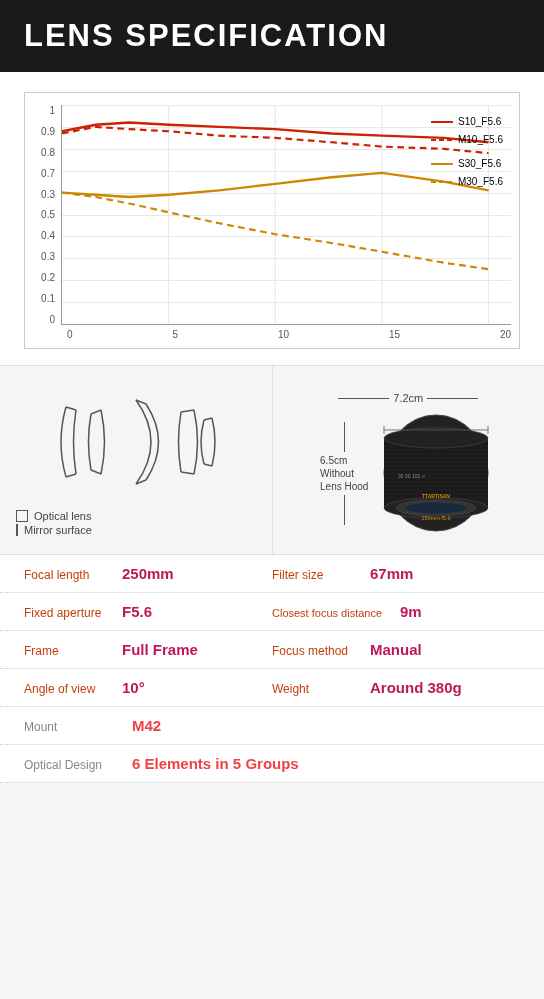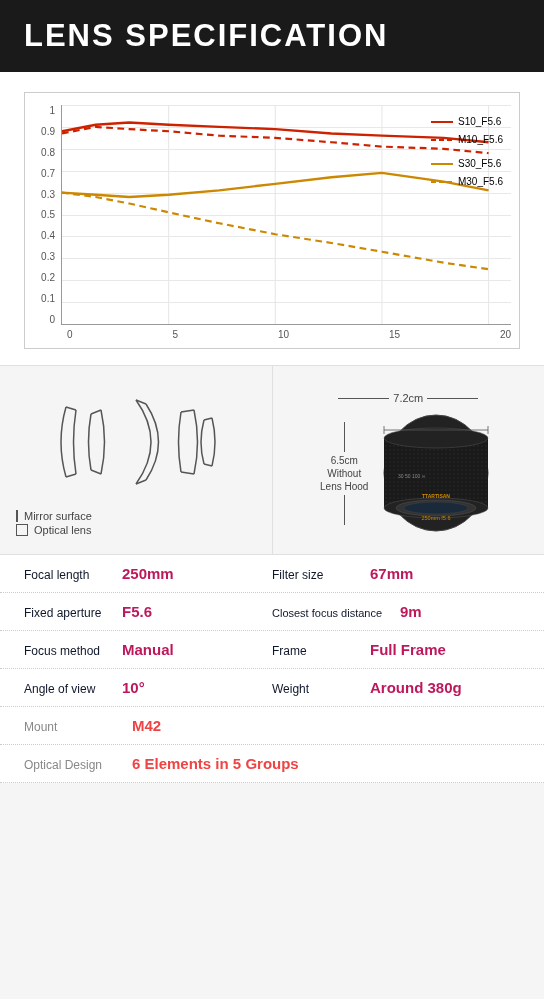--- a/index.html
+++ b/index.html
@@ -149,21 +149,21 @@
       padding: 10px 24px;
     }
     .spec-half {
       flex: 1;
       display: flex;
       align-items: baseline;
       gap: 8px;
     }
     .spec-label {
       font-size: 12px;
-      color: #0f172a;
+      color: #c2410c;
       min-width: 90px;
       flex-shrink: 0;
     }
     .spec-value {
       font-size: 15px;
       font-weight: 700;
       color: #be185d;
     }
     .spec-row-full {
       display: flex;
@@ -297,43 +297,43 @@
         <line x1="145" y1="90" x2="158" y2="92" stroke="#555" stroke-width="1.5"></line>
 
         <path d="M168,38 Q162,60 168,82" fill="none" stroke="#555" stroke-width="1.5"></path>
         <path d="M176,36 Q182,60 176,84" fill="none" stroke="#555" stroke-width="1.5"></path>
         <line x1="168" y1="38" x2="176" y2="36" stroke="#555" stroke-width="1.5"></line>
         <line x1="168" y1="82" x2="176" y2="84" stroke="#555" stroke-width="1.5"></line>
       </svg>
     </div>
     <div class="diagram-legend">
       <div class="diagram-legend-item">
+        <div class="legend-rect"></div>
+        <span>Optical lens</span>
+      </div>
+      <div class="diagram-legend-item">
         <div class="legend-bar"></div>
         <span>Mirror surface</span>
-      </div>
-      <div class="diagram-legend-item">
-        <div class="legend-rect"></div>
-        <span>Optical lens</span>
       </div>
     </div>
   </div>
 
   <div class="camera-diagram">
 
     <div style="display:flex;align-items:center;gap:4px;width:140px;margin-bottom:4px;margin-top:10px;">
       <div style="flex:1;height:1px;background:#555;"></div>
       <span style="font-size:11px;color:#444;white-space:nowrap;">7.2cm</span>
       <div style="flex:1;height:1px;background:#555;"></div>
     </div>
 
     <div style="display:flex;align-items:center;gap:8px;">
 
       <div style="display:flex;flex-direction:column;align-items:center;">
         <div style="width:1px;height:30px;background:#555;"></div>
-        <div style="font-size:10px;color:#444;text-align:center;line-height:1.3;margin:2px 0;">
+        <div style="font-size:10px;color:#444;text-align:left;line-height:1.3;margin:2px 0;">
           <span>6.5cm</span><br>
           <span>Without</span><br>
           <span>Lens Hood</span>
         </div>
         <div style="width:1px;height:30px;background:#555;"></div>
       </div>
 
       <svg width="120" height="130" viewBox="0 0 120 130">
 
         <ellipse cx="60" cy="65" rx="52" ry="58" fill="#222" stroke="#444" stroke-width="1"></ellipse>
@@ -388,26 +388,26 @@
       <span class="spec-value">F5.6</span>
     </div>
     <div class="spec-half">
       <span class="spec-label" style="min-width:120px;font-size:11px;">Closest focus distance</span>
       <span class="spec-value">9m</span>
     </div>
   </div>
 
   <div class="spec-row">
     <div class="spec-half">
+      <span class="spec-label">Frame</span>
+      <span class="spec-value">Full Frame</span>
+    </div>
+    <div class="spec-half">
       <span class="spec-label">Focus method</span>
       <span class="spec-value">Manual</span>
-    </div>
-    <div class="spec-half">
-      <span class="spec-label">Frame</span>
-      <span class="spec-value">Full Frame</span>
     </div>
   </div>
 
   <div class="spec-row">
     <div class="spec-half">
       <span class="spec-label">Angle of view</span>
       <span class="spec-value">10°</span>
     </div>
     <div class="spec-half">
       <span class="spec-label">Weight</span>

